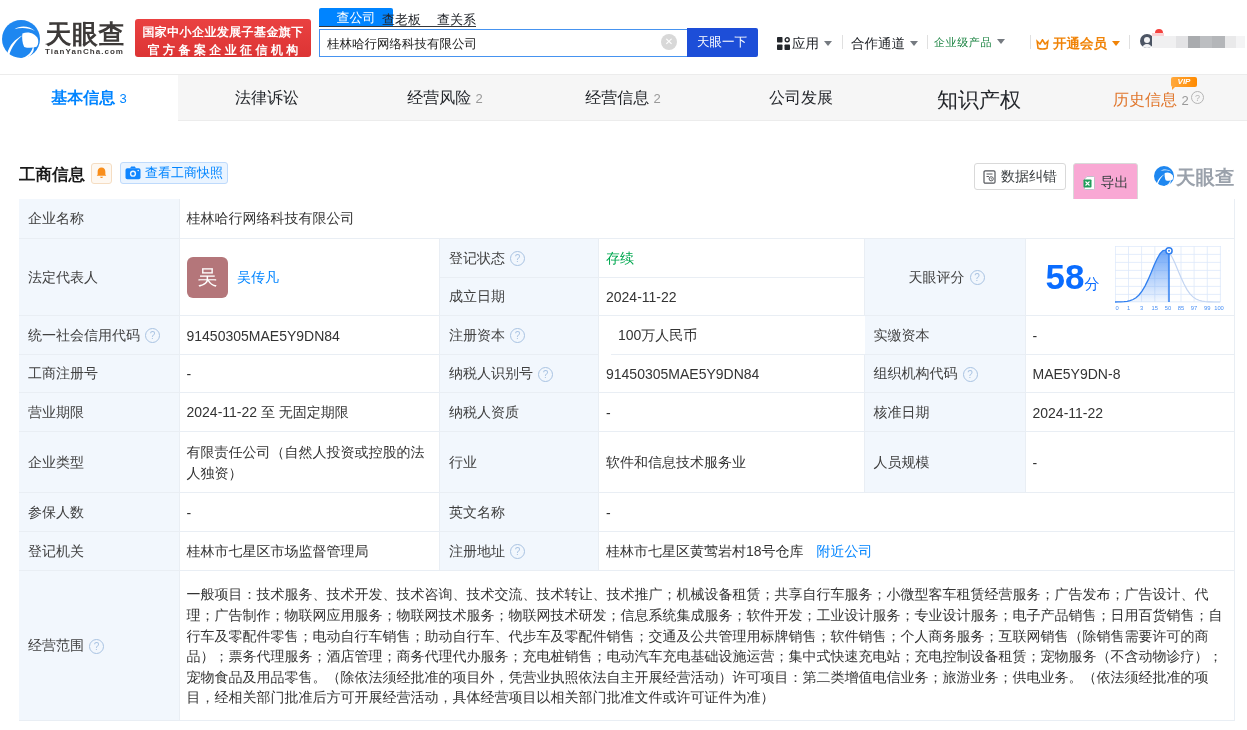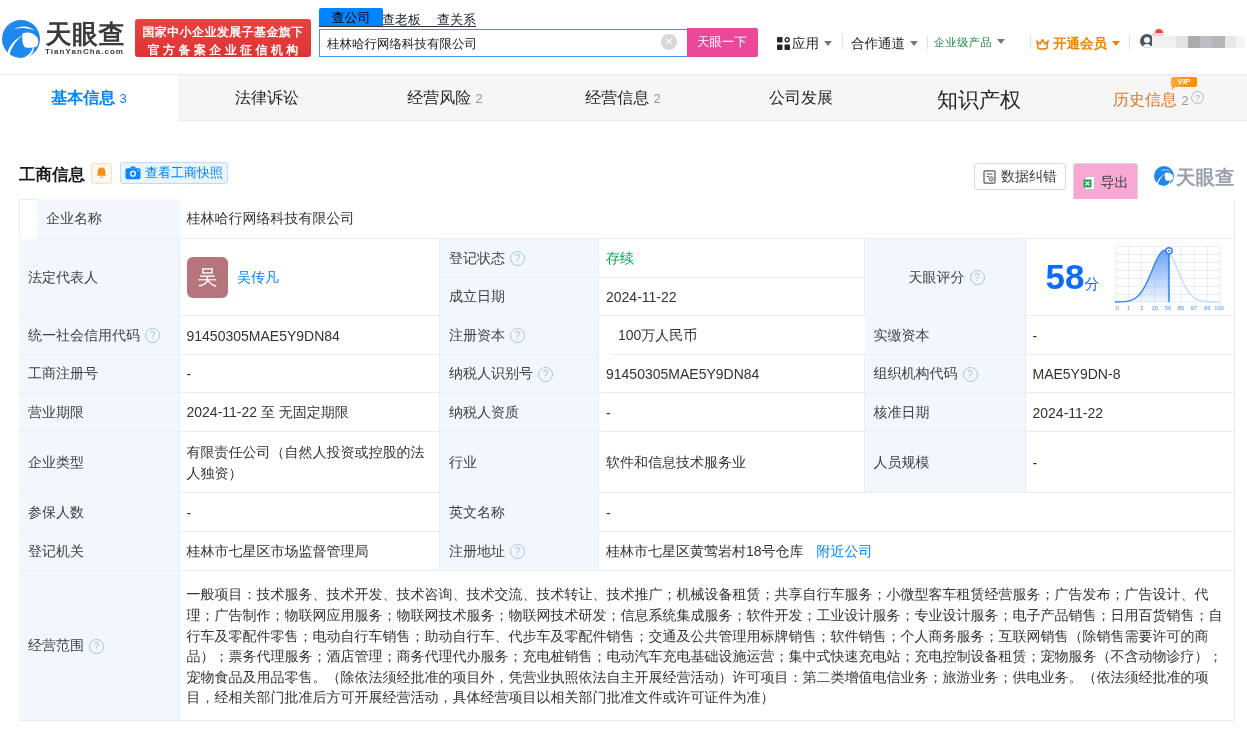--- a/index.html
+++ b/index.html
@@ -27,29 +27,29 @@
 </svg>
 </div>
 <div class="abs" style="left:45.5px;top:16.5px;font-size:26px;font-weight:bold;color:#3d3a39;letter-spacing:0.5px;">天眼查</div>
 <div class="abs" style="left:45px;top:46.5px;font-size:8px;font-weight:bold;color:#3d3a39;letter-spacing:1.05px;">TianYanCha.com</div>
 
 <div class="abs" style="left:135px;top:19px;width:176px;height:38px;background:linear-gradient(180deg,#ea4141,#dc3434);border-radius:3px;color:#fff;text-align:center;">
   <div style="font-size:12px;font-weight:bold;margin-top:4.5px;letter-spacing:0.4px;">国家中小企业发展子基金旗下</div>
   <div style="font-size:12px;font-weight:bold;margin-top:1.5px;letter-spacing:3.4px;margin-left:3.4px;">官方备案企业征信机构</div>
 </div>
 
-<div class="abs" style="left:319px;top:8px;width:64px;height:19px;background:#0084ff;color:#000000;font-size:13px;text-align:center;line-height:19px;border-radius:2px 2px 0 0;">查公司</div>
+<div class="abs" style="left:319px;top:8px;width:74px;height:19px;background:#0084ff;color:#ffffff;font-size:13px;text-align:center;line-height:19px;border-radius:2px 2px 0 0;">查公司</div>
 <div class="abs" style="left:382px;top:11px;font-size:13px;color:#23262b;">查老板</div>
 <div class="abs" style="left:437px;top:11px;font-size:13px;color:#23262b;">查关系</div>
 <div class="abs" style="left:319px;top:26px;width:157px;height:1.2px;background:#33373d;"></div>
 
 <div class="abs" style="left:318.5px;top:28.5px;width:368px;height:28px;border:1.5px solid #4693f0;border-right:none;background:#fff;"></div>
 <div class="abs" style="left:327px;top:35.5px;font-size:12.5px;color:#1a1a1a;">桂林哈行网络科技有限公司</div>
 <div class="abs" style="left:661px;top:34px;width:16px;height:16px;border-radius:50%;background:#d8d8d8;color:#fff;font-size:10px;text-align:center;line-height:16px;">✕</div>
-<div class="abs" style="left:686.5px;top:28px;width:71px;height:28.5px;background:#ec4899;color:#fff;font-size:12.5px;text-align:center;line-height:28.5px;border-radius:0 2px 2px 0;">天眼一下</div>
+<div class="abs" style="left:686.5px;top:28px;width:71px;height:28.5px;background:#1d4ed8;color:#fff;font-size:12.5px;text-align:center;line-height:28.5px;border-radius:0 2px 2px 0;">天眼一下</div>
 
 <div class="abs" style="left:777px;top:36px;width:11px;height:11px;">
 <svg width="13" height="13" viewBox="0 0 13 13">
 <g fill="#23262b">
         <rect x="0" y="0" width="5.5" height="5.5" rx="0.8"></rect>
         <rect x="0" y="7.5" width="5.5" height="5.5" rx="0.8"></rect>
         <rect x="7.5" y="7.5" width="5.5" height="5.5" rx="0.8"></rect>
       </g>
 <circle cx="10.2" cy="2.8" r="2" fill="none" stroke="#23262b" stroke-width="1.4"></circle>
 </svg>
@@ -133,21 +133,21 @@
 <path d="M12.5,9.2 C18,5.2 27,5.4 33,11 C26.5,7.6 18.5,7.4 12.5,9.2 Z" fill="#fff"></path>
 <path d="M20.4,13.4 C26.3,11 32.6,13.2 35.4,17.8 C36.9,20.8 36.5,24.2 34.6,26.8 C30.5,28.2 25.6,28.2 22.2,26.9 C20.2,22.7 19.8,17.4 20.4,13.4 Z" fill="#fff"></path>
 <path d="M5.2,33.6 C7.5,24.9 12.8,19.3 20.7,15.2 C14.5,20.2 9.6,26.6 7.1,35.2 Z" fill="#fff"></path>
 <path d="M19,38.5 C25.6,36.5 29.9,32.2 31.2,25.9 C33.5,31.5 29,37.2 20.8,38.8 Z" fill="#fff"></path>
 </svg>
 </div>
 <div class="abs" style="left:1176px;top:164px;font-size:19.5px;font-weight:bold;color:#9aa1ab;letter-spacing:0;">天眼查</div>
 
 <div class="abs" style="left:19px;top:199px;width:1216px;height:521.5px;border-top:1px solid #e9eef4;border-left:1px solid #e9eef4;"></div>
 
-<div class="cell lbl" style="left:37px;top:199px;width:160.5px;height:40px;">企业名称</div>
+<div class="cell lbl" style="left:19px;top:199px;width:160.5px;height:40px;">企业名称</div>
 <div class="cell val" style="left:179.5px;top:199px;width:1055.5px;height:40px;">桂林哈行网络科技有限公司</div>
 
 <div class="cell lbl" style="left:19px;top:239px;width:160.5px;height:77px;">法定代表人</div>
 <div class="cell val" style="left:179.5px;top:239px;width:260.5px;height:77px;padding-left:7.5px;">
   <div style="width:41px;height:41px;border-radius:6px;background:#b4767a;color:#fff;font-size:20px;display:flex;align-items:center;justify-content:center;flex:none;">吴</div>
   <span style="color:#0084ff;margin-left:9px;">吴传凡</span>
 </div>
 <div class="cell lbl" style="left:440px;top:239px;width:159px;height:38.5px;">登记状态<span class="qm">?</span></div>
 <div class="cell val" style="left:599px;top:239px;width:265.5px;height:38.5px;color:#00a850;">存续</div>
 <div class="cell lbl" style="left:440px;top:277.5px;width:159px;height:38.5px;">成立日期</div>

